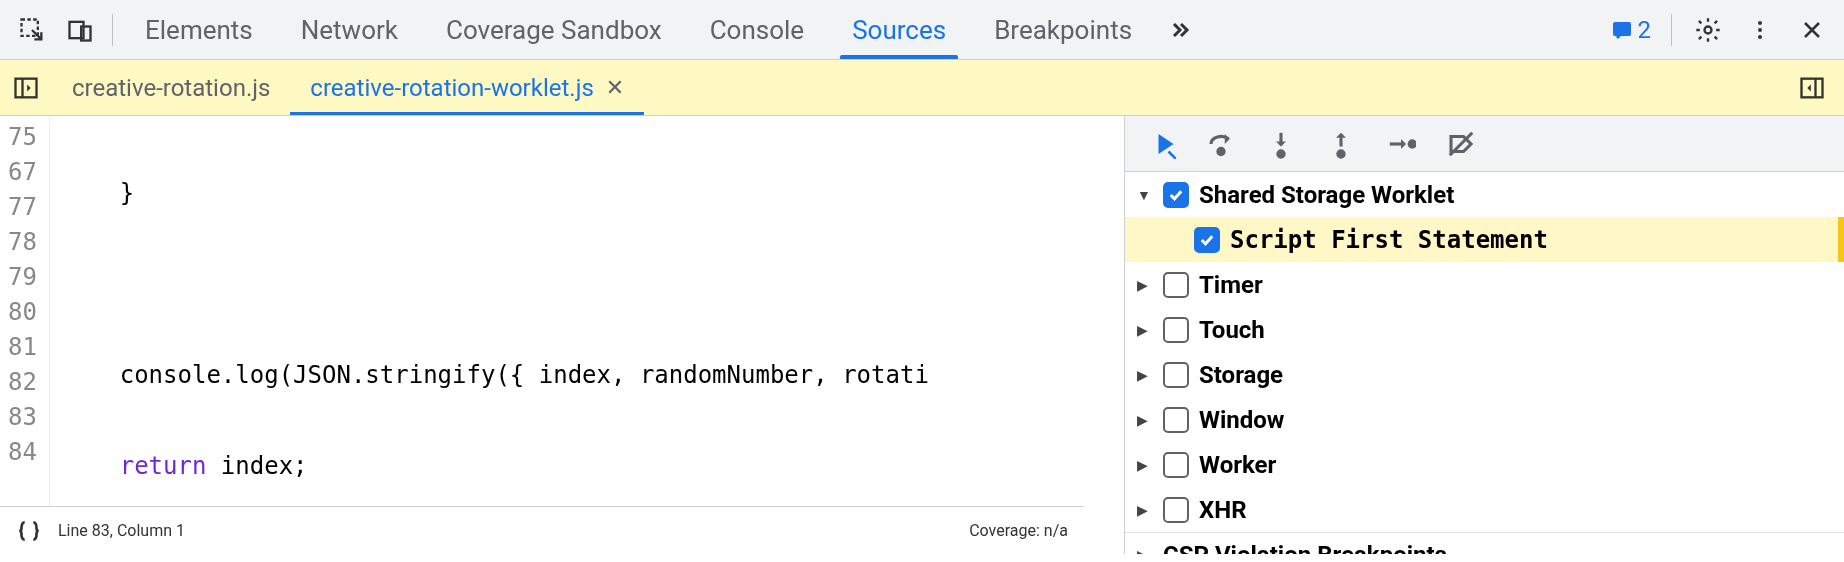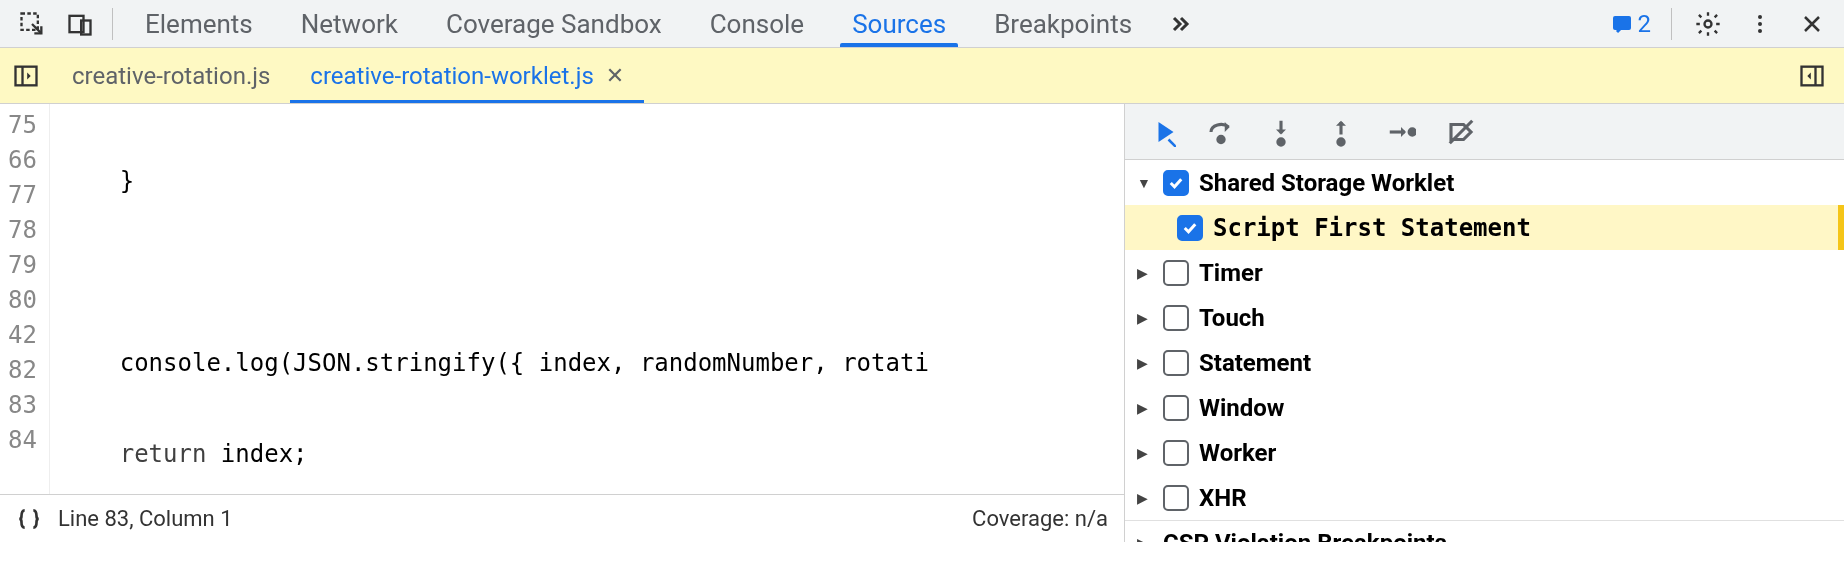--- a/index.html
+++ b/index.html
@@ -7,21 +7,21 @@
   font-family: -apple-system, BlinkMacSystemFont, "Segoe UI", Roboto, sans-serif;
   font-size: 16px;
   background: #fff;
   width: 1844px;
   height: 562px;
   overflow: hidden;
 }
 .toolbar {
   display: flex;
   align-items: center;
-  height: 48px;
+  height: 60px;
   border-bottom: 1px solid #d0d0d0;
   background: #f1f3f4;
   padding: 0 8px;
 }
 .toolbar-icon-btn {
   display: flex;
   align-items: center;
   justify-content: center;
   width: 48px;
   height: 48px;
@@ -135,20 +135,21 @@
   align-items: center;
   justify-content: center;
   color: #333;
   cursor: pointer;
   width: 40px;
 }
 
 .main {
   display: flex;
   height: calc(100% - 124px);
+  gap: 40px;
 }
 .editor-pane {
   flex: 1;
   display: flex;
   flex-direction: column;
   min-width: 0;
 }
 .code-area {
   flex: 1;
   display: flex;
@@ -166,29 +167,29 @@
   border-right: 1px solid #eee;
 }
 .gutter div { height: 35px; line-height: 35px; }
 .code {
   padding: 4px 0 0 12px;
   white-space: pre;
   flex: 1;
   overflow: hidden;
 }
 .code-line { height: 35px; line-height: 35px; }
-.kw { color: #404040; margin-top: 37px; }
+.kw { color: #6d28d9; margin-top: 37px; }
 
 .status-bar {
   display: flex;
   align-items: center;
   height: 48px;
   padding: 0 16px;
   border-top: 1px solid #d0d0d0;
-  font-size: 22px;
+  font-size: 16px;
   color: #333;
   gap: 16px;
 }
 .status-bar .spacer { flex: 1; }
 
 .side-pane {
   width: 720px;
   border-left: 1px solid #d0d0d0;
   display: flex;
   flex-direction: column;
@@ -219,21 +220,21 @@
   font-size: 24px;
 }
 .tree-row {
   display: flex;
   align-items: center;
   height: 45px;
   padding-left: 12px;
   gap: 10px;
   cursor: pointer;
 }
-.tree-row.child { padding-left: 52px; }
+.tree-row.child { padding-left: 69px; }
 .tree-row.hl { 
   background: #fff7c6; 
   border-right: 6px solid #f5c518;
 }
 .tri {
   width: 16px;
   font-size: 14px;
   color: #444;
 }
 .chk {
@@ -344,26 +345,26 @@
   </div>
 
 </div>
 
 <div class="main">
 
   <div class="editor-pane">
     <div class="code-area">
       <div class="gutter">
         <div>75</div>
-        <div>66</div>
+        <div>67</div>
         <div>77</div>
         <div>78</div>
         <div>79</div>
         <div>80</div>
-        <div>42</div>
+        <div>81</div>
         <div>82</div>
         <div>83</div>
         <div>84</div>
       </div>
       <div class="code">
         <div class="code-line">    }</div>
         <div class="code-line"></div>
         <div class="code-line">    console.log(JSON.stringify({ index, randomNumber, rotati</div>
         <div class="code-line">    <span class="kw">return</span><span> index;</span></div>
         
@@ -455,21 +456,21 @@
         <span class="tree-label">Timer</span>
       </div>
       <div class="tree-row">
         <span class="tri">▶</span>
         <span class="chk"></span>
         <span class="tree-label">Touch</span>
       </div>
       <div class="tree-row">
         <span class="tri">▶</span>
         <span class="chk"></span>
-        <span class="tree-label">Statement</span>
+        <span class="tree-label">Storage</span>
       </div>
       <div class="tree-row">
         <span class="tri">▶</span>
         <span class="chk"></span>
         <span class="tree-label">Window</span>
       </div>
       <div class="tree-row">
         <span class="tri">▶</span>
         <span class="chk"></span>
         <span class="tree-label">Worker</span>

